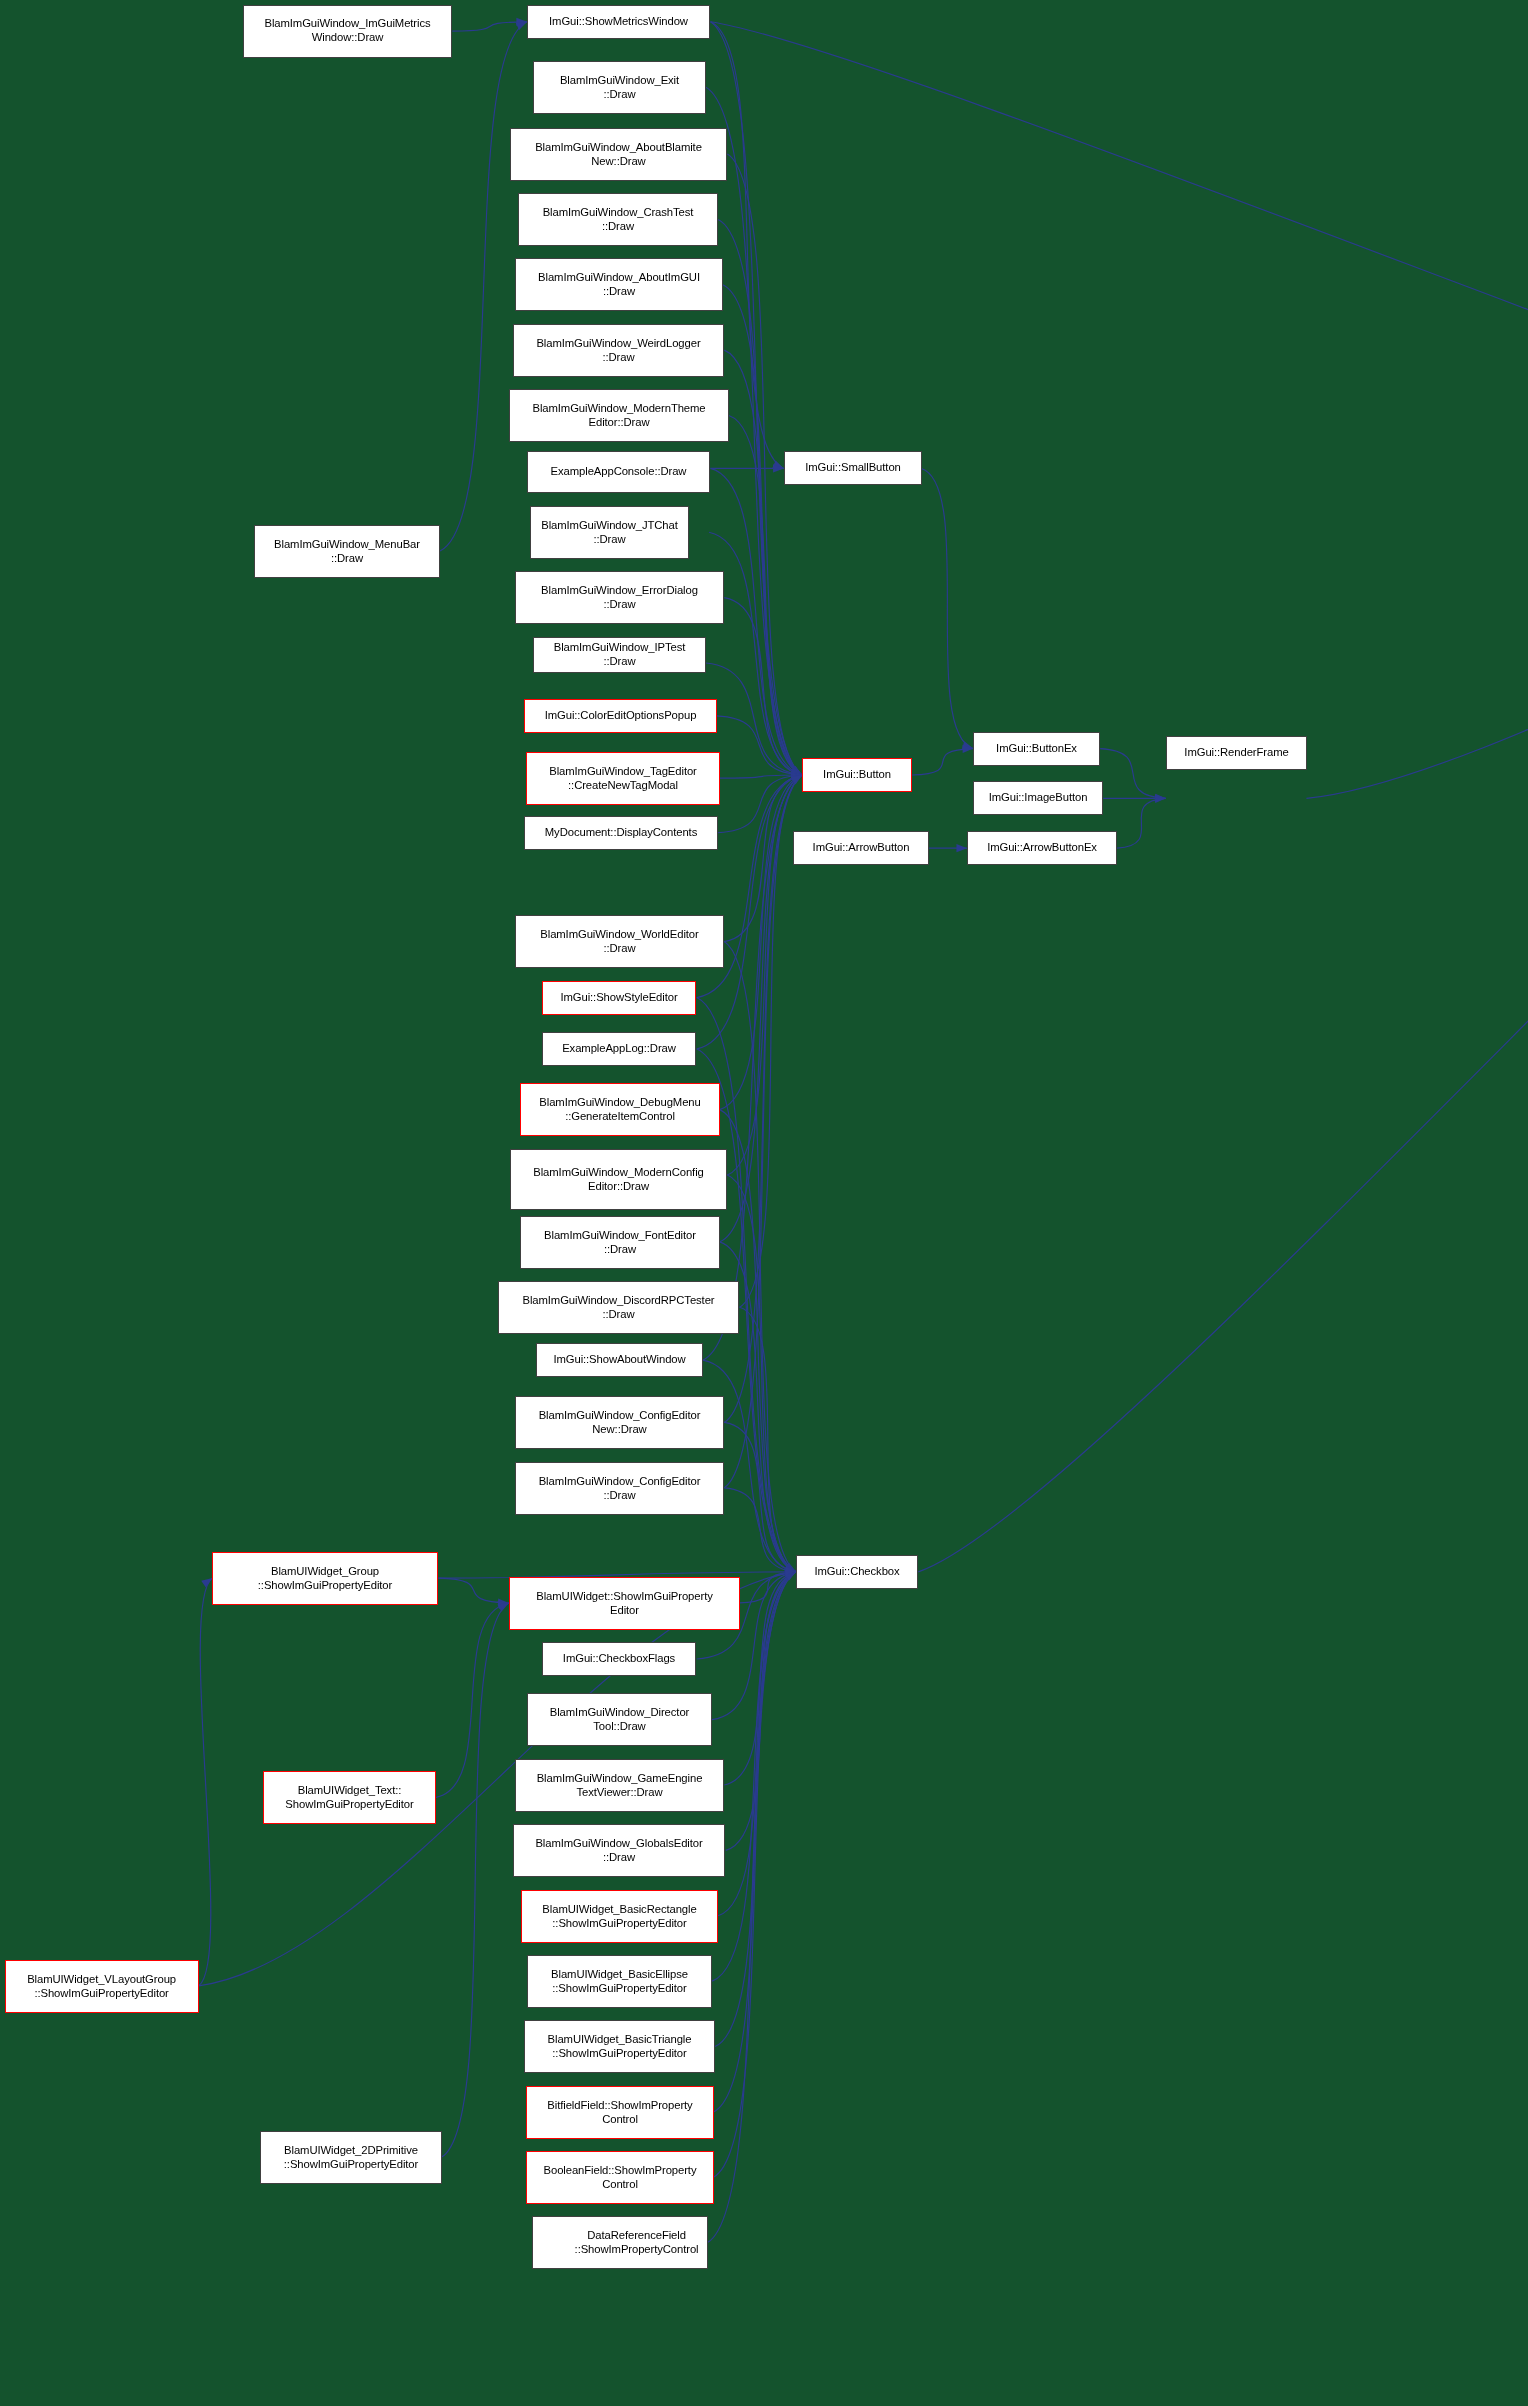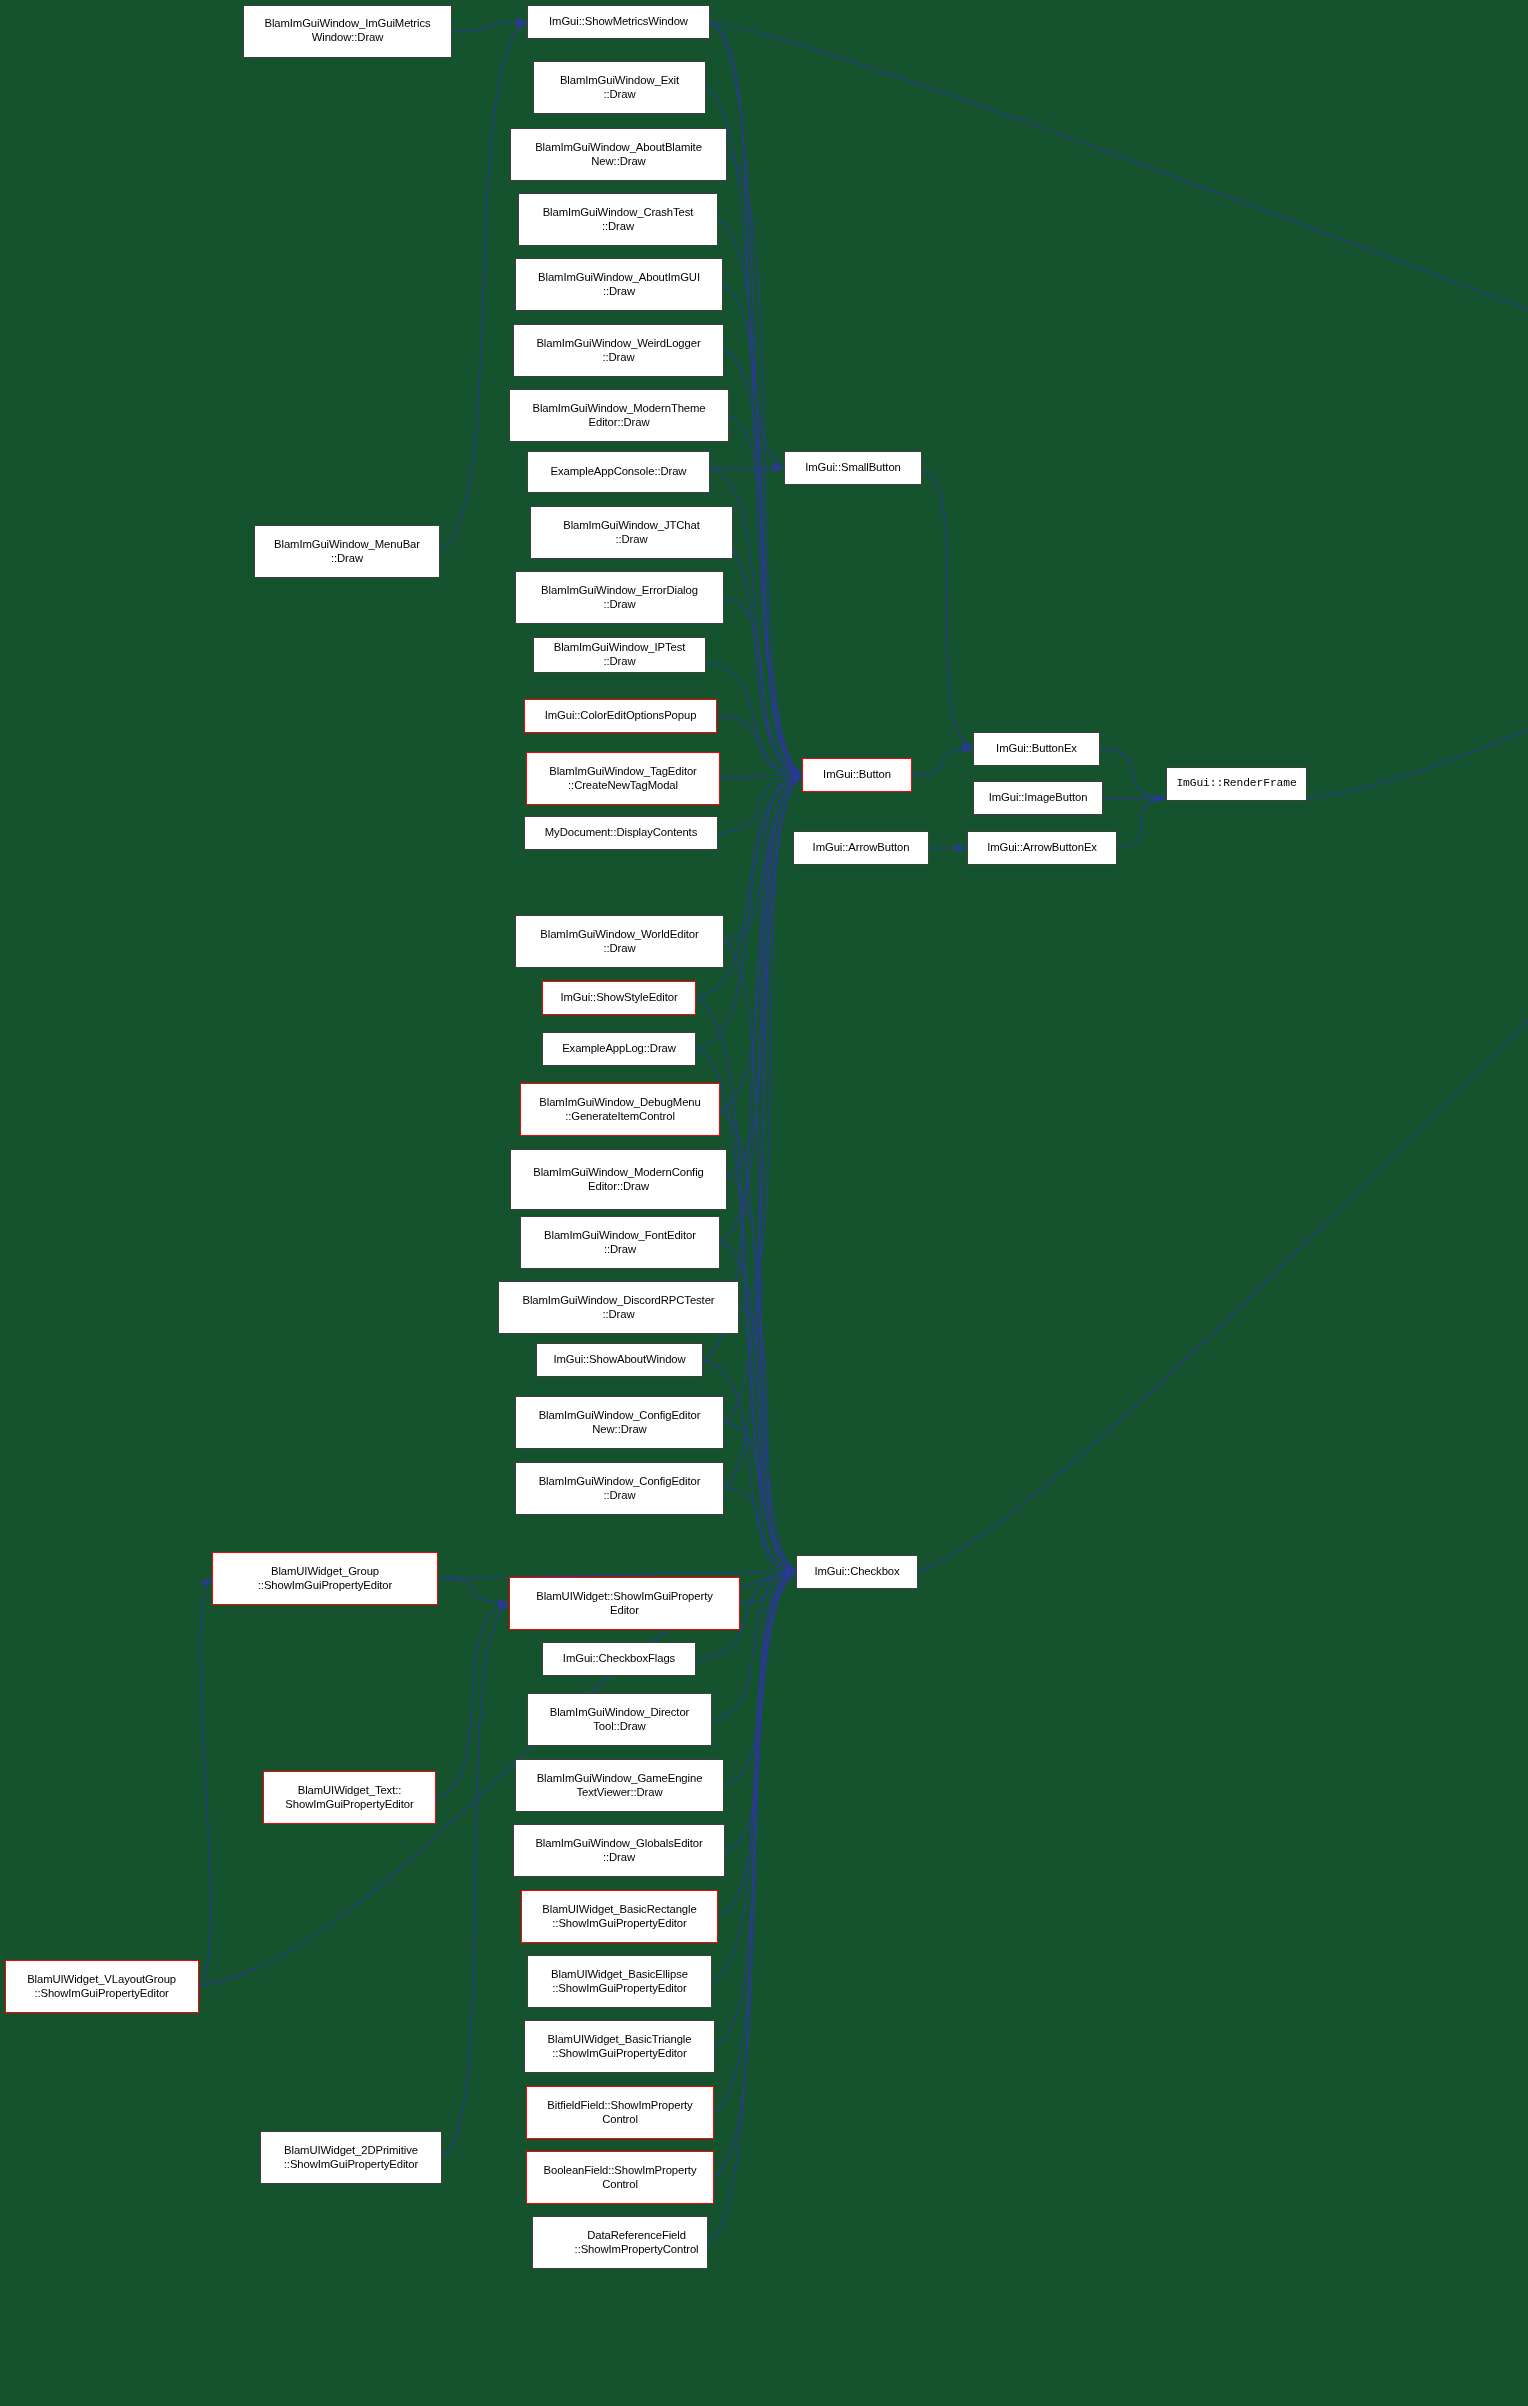--- a/index.html
+++ b/index.html
@@ -159,21 +159,21 @@
 New::Draw</div>
       <div class="node" style="left: 518px; top: 193px; width: 200px; height: 53px;">BlamImGuiWindow_CrashTest
 ::Draw</div>
       <div class="node" style="left: 515px; top: 258px; width: 208px; height: 53px;">BlamImGuiWindow_AboutImGUI
 ::Draw</div>
       <div class="node" style="left: 513px; top: 324px; width: 211px; height: 53px;">BlamImGuiWindow_WeirdLogger
 ::Draw</div>
       <div class="node" style="left: 509px; top: 389px; width: 220px; height: 53px;">BlamImGuiWindow_ModernTheme
 Editor::Draw</div>
       <div class="node" style="left: 527px; top: 451px; width: 183px; height: 42px;">ExampleAppConsole::Draw</div>
-      <div class="node" style="left: 530px; top: 506px; width: 203px; height: 53px;">BlamImGuiWindow_JTChat
+      <div class="node" style="left: 530px; top: 506px; width: 159px; height: 53px;">BlamImGuiWindow_JTChat
 ::Draw</div>
       <div class="node" style="left: 515px; top: 571px; width: 209px; height: 53px;">BlamImGuiWindow_ErrorDialog
 ::Draw</div>
       <div class="node" style="left: 533px; top: 637px; width: 173px; height: 36px;">BlamImGuiWindow_IPTest
 ::Draw</div>
       <div class="node red" style="left: 524px; top: 699px; width: 193px; height: 34px;">ImGui::ColorEditOptionsPopup</div>
       <div class="node red" style="left: 526px; top: 752px; width: 194px; height: 53px;">BlamImGuiWindow_TagEditor
 ::CreateNewTagModal</div>
       <div class="node" style="left: 524px; top: 816px; width: 194px; height: 34px;">MyDocument::DisplayContents</div>
       <div class="node" style="left: 515px; top: 915px; width: 209px; height: 53px;">BlamImGuiWindow_WorldEditor
@@ -192,21 +192,21 @@
       <div class="node" style="left: 515px; top: 1396px; width: 209px; height: 53px;">BlamImGuiWindow_ConfigEditor
 New::Draw</div>
       <div class="node" style="left: 515px; top: 1462px; width: 209px; height: 53px;">BlamImGuiWindow_ConfigEditor
 ::Draw</div>
       <div class="node" style="left: 254px; top: 525px; width: 186px; height: 53px;">BlamImGuiWindow_MenuBar
 ::Draw</div>
       <div class="node" style="left: 784px; top: 451px; width: 138px; height: 34px;">ImGui::SmallButton</div>
       <div class="node red" style="left: 802px; top: 758px; width: 110px; height: 34px;">ImGui::Button</div>
       <div class="node" style="left: 973px; top: 732px; width: 127px; height: 34px;">ImGui::ButtonEx</div>
       <div class="node" style="left: 973px; top: 781px; width: 130px; height: 34px;">ImGui::ImageButton</div>
-      <div class="node" style="left: 1166px; top: 767px; width: 141px; height: 34px; font-family: Liberation Mono, monospace;">ImGui::RenderFrame</div>
+      <div class="node" style="left: 1166px; top: 736px; width: 141px; height: 34px;">ImGui::RenderFrame</div>
       <div class="node" style="left: 793px; top: 831px; width: 136px; height: 34px;">ImGui::ArrowButton</div>
       <div class="node" style="left: 967px; top: 831px; width: 150px; height: 34px;">ImGui::ArrowButtonEx</div>
       <div class="node" style="left: 796px; top: 1555px; width: 122px; height: 34px;">ImGui::Checkbox</div>
       <div class="node red" style="left: 212px; top: 1552px; width: 226px; height: 53px;">BlamUIWidget_Group
 ::ShowImGuiPropertyEditor</div>
       <div class="node red" style="left: 509px; top: 1577px; width: 231px; height: 53px;">BlamUIWidget::ShowImGuiProperty
 Editor</div>
       <div class="node" style="left: 542px; top: 1642px; width: 154px; height: 34px;">ImGui::CheckboxFlags</div>
       <div class="node" style="left: 527px; top: 1693px; width: 185px; height: 53px;">BlamImGuiWindow_Director
 Tool::Draw</div>

